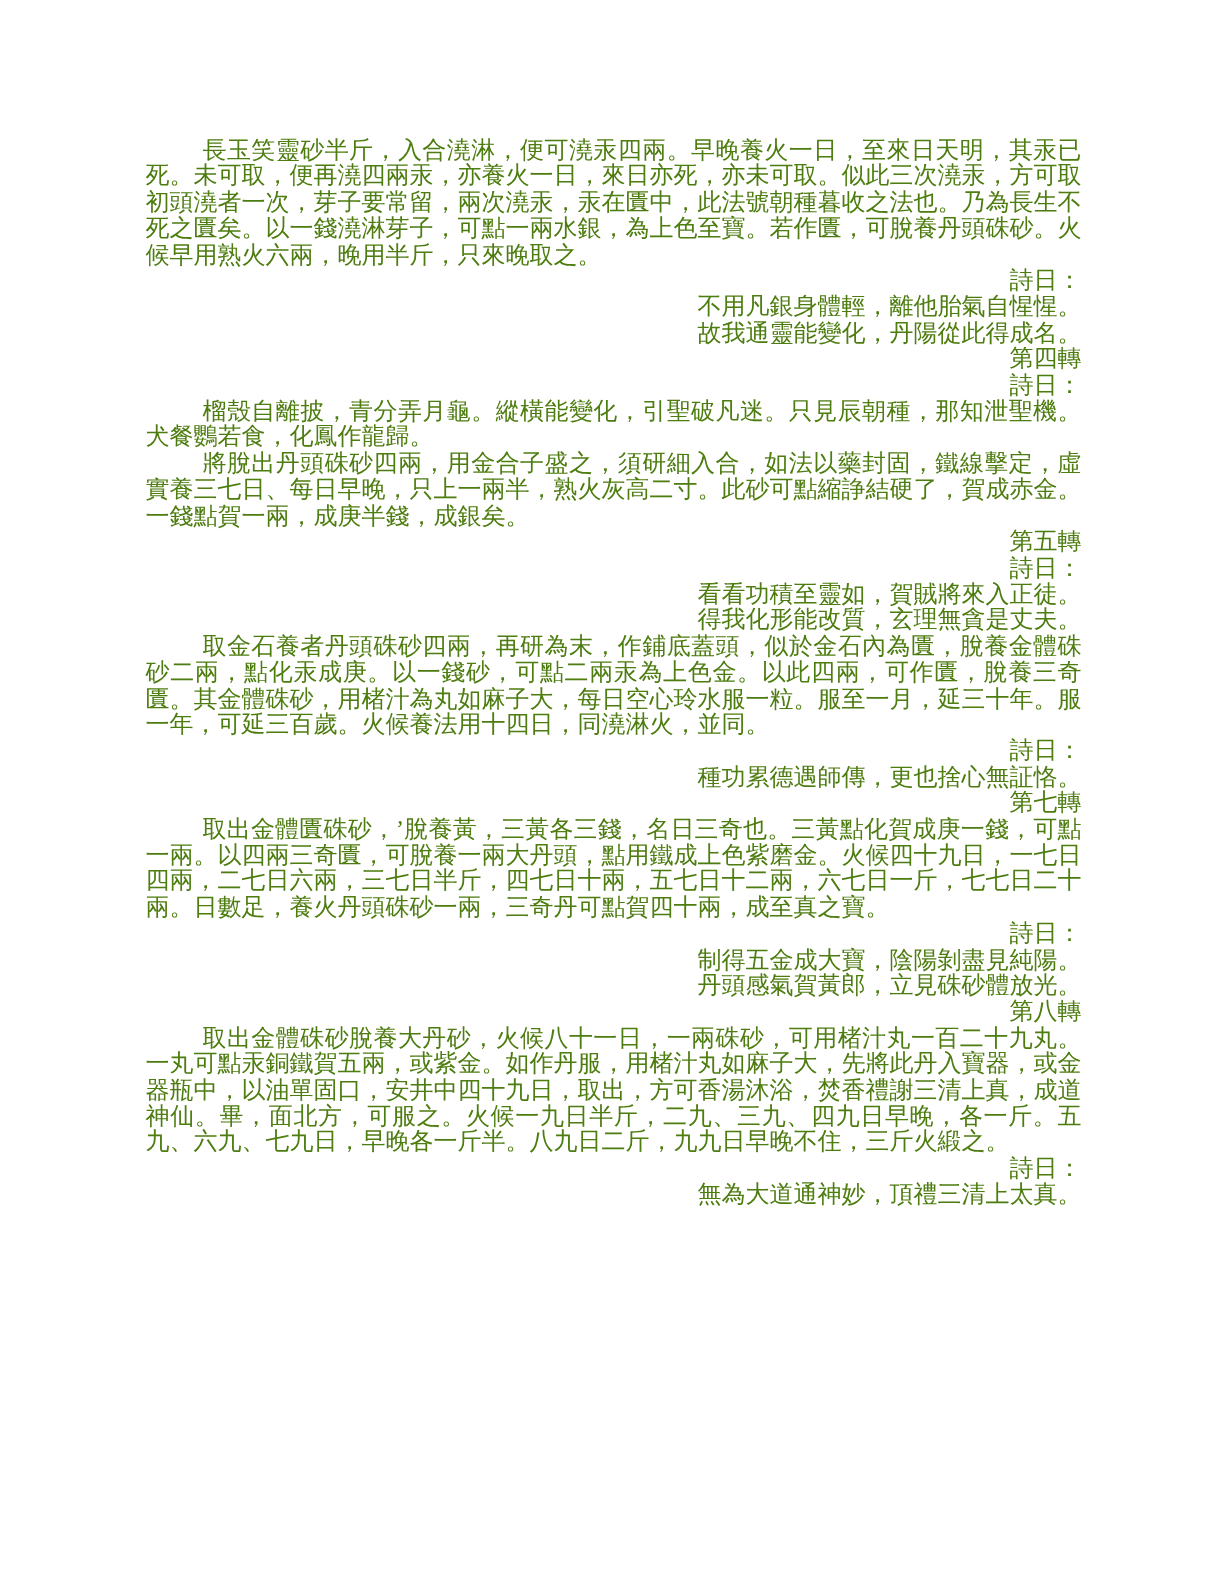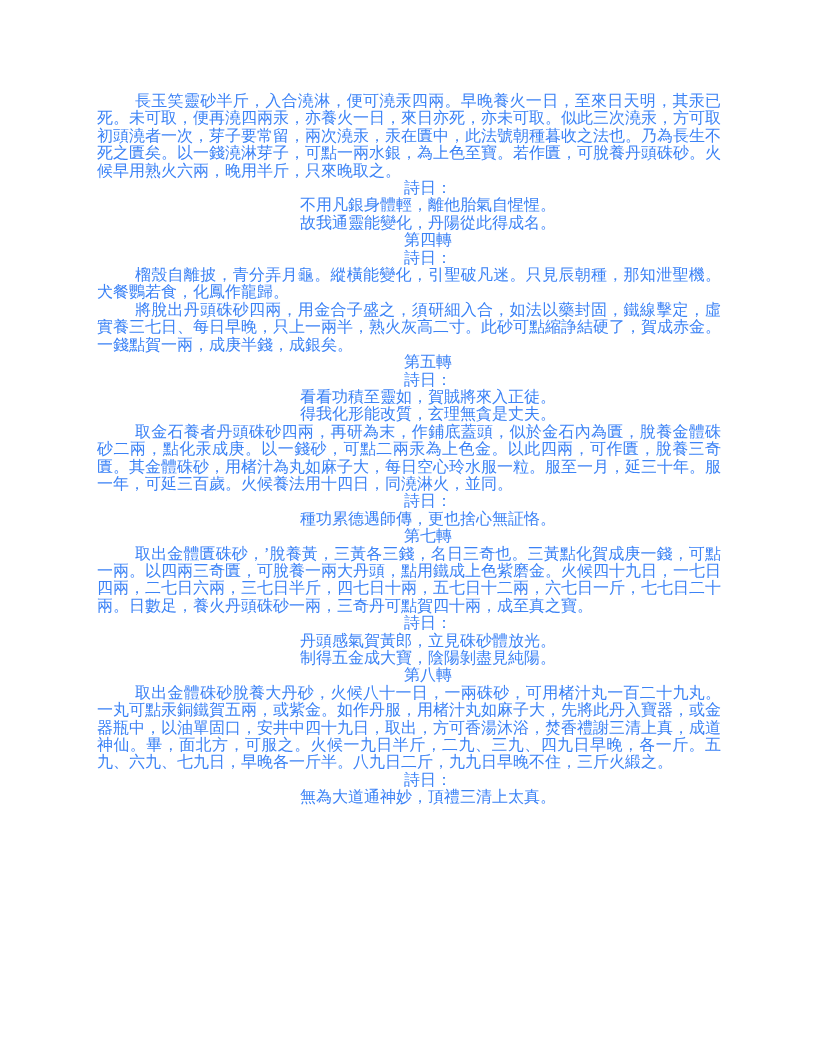--- a/index.html
+++ b/index.html
@@ -11,31 +11,31 @@
     width: 816px;
     height: 1056px;
     position: relative;
     overflow: hidden;
   }
   .page-text {
     position: absolute;
     left: 97px;
     top: 92px;
     width: 624px;
-    color: #3b82f6;
+    color: #4d7c0f;
     font-family: "Liberation Serif", "DejaVu Serif", serif;
     font-size: 16px;
     line-height: 17.4px;
     letter-spacing: 0;
   }
   .block {
     margin: 0;
     padding: 0;
     text-indent: 38px;
-    text-align: center;
+    text-align: right;
     word-break: break-all;
   }
   .block.para {
     text-align: justify;
   }
 </style>
 </head>
 <body>
 
 <div class="page-text">
@@ -50,19 +50,19 @@
     <div class="block heading">第五轉</div>
     <div class="block label">詩日：</div>
     <div class="block verse">看看功積至靈如，賀賊將來入正徒。</div>
     <div class="block verse">得我化形能改質，玄理無貪是丈夫。</div>
     <div class="block para">取金石養者丹頭硃砂四兩，再研為末，作鋪底蓋頭，似於金石內為匱，脫養金體硃砂二兩，點化汞成庚。以一錢砂，可點二兩汞為上色金。以此四兩，可作匱，脫養三奇匱。其金體硃砂，用楮汁為丸如麻子大，每日空心玲水服一粒。服至一月，延三十年。服一年，可延三百歲。火候養法用十四日，同澆淋火，並同。</div>
     <div class="block label">詩日：</div>
     <div class="block verse">種功累德遇師傳，更也捨心無証恪。</div>
     <div class="block heading">第七轉</div>
     <div class="block para">取出金體匱硃砂，’脫養黃，三黃各三錢，名日三奇也。三黃點化賀成庚一錢，可點一兩。以四兩三奇匱，可脫養一兩大丹頭，點用鐵成上色紫磨金。火候四十九日，一七日四兩，二七日六兩，三七日半斤，四七日十兩，五七日十二兩，六七日一斤，七七日二十兩。日數足，養火丹頭硃砂一兩，三奇丹可點賀四十兩，成至真之寶。</div>
     <div class="block label">詩日：</div>
+    <div class="block verse">制得五金成大寶，陰陽剝盡見純陽。</div>
     <div class="block verse">丹頭感氣賀黃郎，立見硃砂體放光。</div>
-    <div class="block verse">制得五金成大寶，陰陽剝盡見純陽。</div>
     <div class="block heading">第八轉</div>
     <div class="block para">取出金體硃砂脫養大丹砂，火候八十一日，一兩硃砂，可用楮汁丸一百二十九丸。一丸可點汞銅鐵賀五兩，或紫金。如作丹服，用楮汁丸如麻子大，先將此丹入寶器，或金器瓶中，以油單固口，安井中四十九日，取出，方可香湯沐浴，焚香禮謝三清上真，成道神仙。畢，面北方，可服之。火候一九日半斤，二九、三九、四九日早晚，各一斤。五九、六九、七九日，早晚各一斤半。八九日二斤，九九日早晚不住，三斤火緞之。</div>
     <div class="block label">詩日：</div>
     <div class="block verse">無為大道通神妙，頂禮三清上太真。</div>
   </div>
 
 </body></html>

